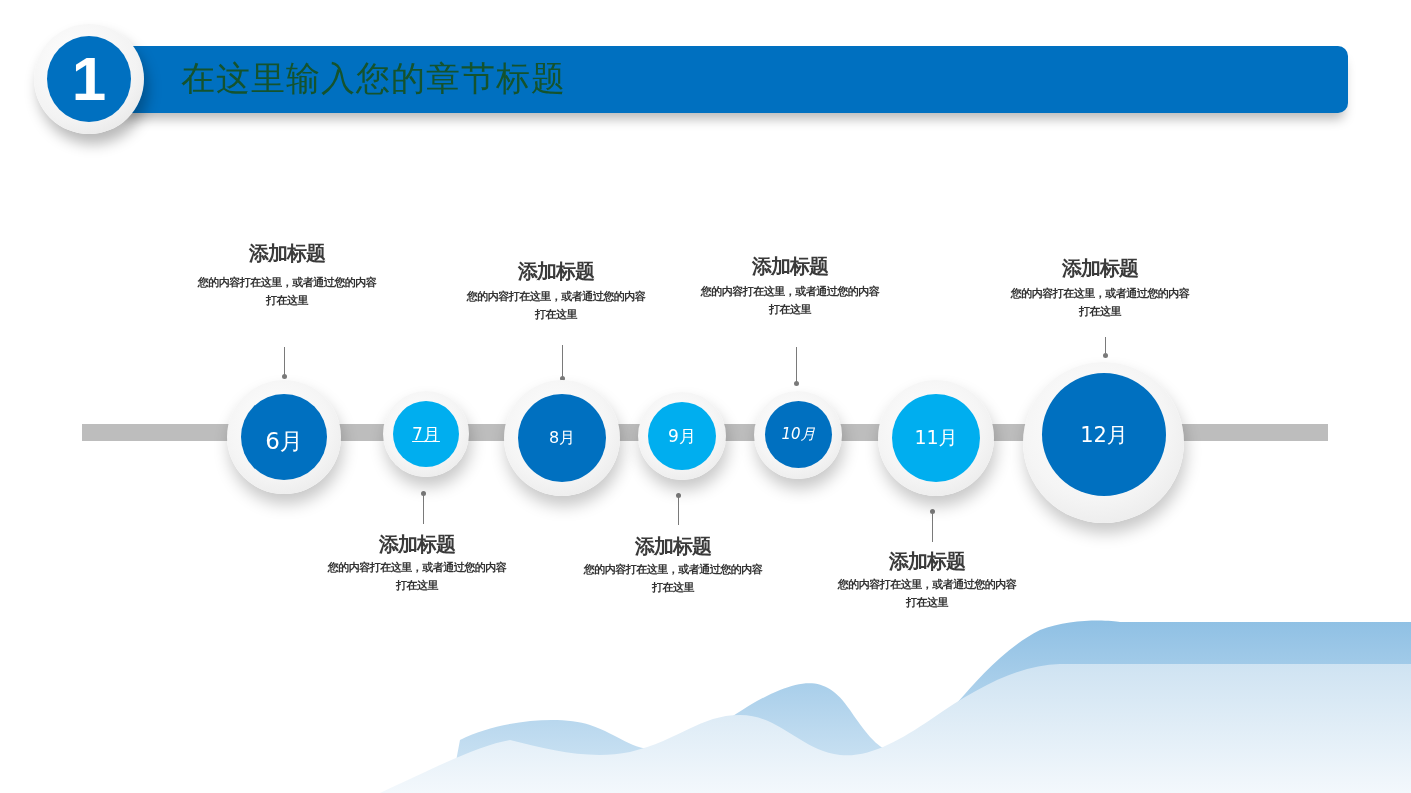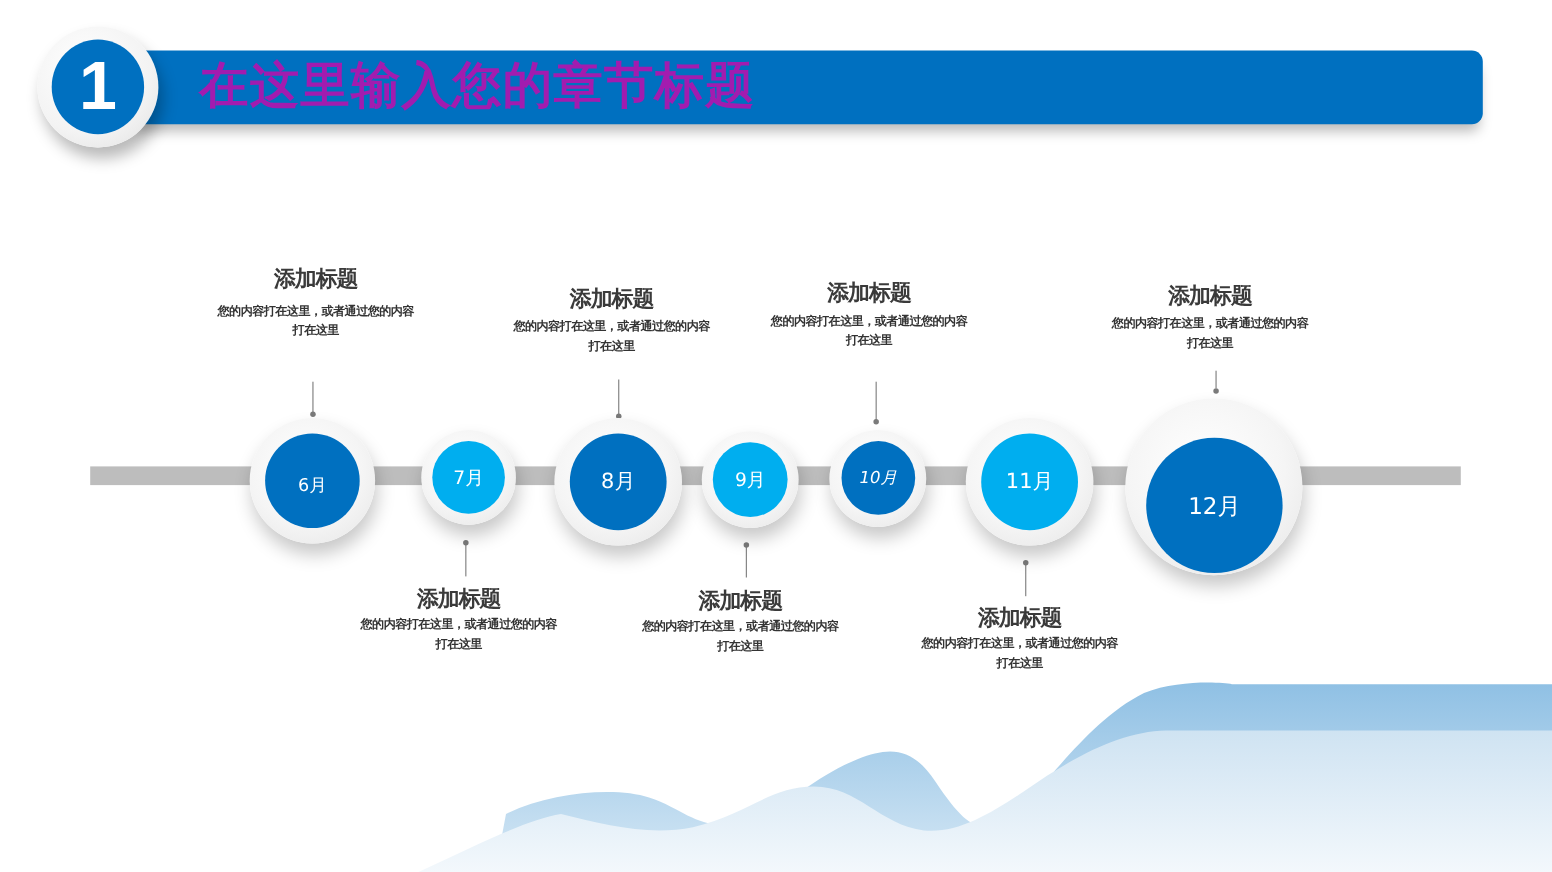--- a/index.html
+++ b/index.html
@@ -8,21 +8,21 @@
     background: #ffffff;
     font-family: "DejaVu Sans", "Liberation Sans", sans-serif;
   }
   .header-bar {
     position: absolute; left: 120px; top: 46px; width: 1228px; height: 67px;
     background: #0070C0; border-radius: 0 10px 10px 0;
     box-shadow: 0 10px 12px -4px rgba(0,0,0,0.28);
   }
   .header-title {
     position: absolute; left: 181px; top: 52px; height: 52px; line-height: 52px;
-    color: #a21caf; font-size: 45px; font-weight: bold; letter-spacing: 1px;
+    color: #14532d; font-size: 34px; font-weight: normal; letter-spacing: 1px;
     font-family: "DejaVu Sans", sans-serif;
   }
   .num-ring {
     position: absolute; left: 34px; top: 24px; width: 110px; height: 110px;
     border-radius: 50%; background: radial-gradient(circle at 40% 35%, #ffffff 0%, #f3f3f3 60%, #e0e0e0 100%);
     box-shadow: 4px 10px 14px rgba(0,0,0,0.28);
   }
   .num-inner {
     position: absolute; left: 13px; top: 12px; width: 84px; height: 86px;
     border-radius: 50%; background: #0070C0;
@@ -64,41 +64,41 @@
 <div class="header-title">在这里输入您的章节标题</div>
 <div class="num-ring">
   <div class="num-inner">1</div>
 </div>
 
 <div class="track"></div>
 
 <div class="connector" style="left:284px;top:347px;height:30px;"></div>
 <div class="dot" style="left:282px;top:374px;"></div>
 <div class="node-outer" style="left:227px;top:380px;width:114px;height:114px;">
-  <div class="node-inner" style="left:14px;top:14px;width:86px;height:86px;background:#0070C0;font-size:16px;padding-top:8px;box-sizing:border-box;">6月</div>
+  <div class="node-inner" style="left:14px;top:14px;width:86px;height:86px;background:#0070C0;font-size:23px;padding-top:8px;box-sizing:border-box;">6月</div>
 </div>
 <div class="label" style="left:172px;top:240px;">
   <div class="ttl">添加标题</div>
   <div class="desc">您的内容打在这里，或者通过您的内容打在这里</div>
 </div>
 
 <div class="dot" style="left:421px;top:491px;"></div>
 <div class="connector" style="left:423px;top:494px;height:30px;"></div>
 <div class="node-outer" style="left:383px;top:391px;width:86px;height:86px;">
-  <div class="node-inner" style="left:10px;top:10px;width:66px;height:66px;background:#00AEEF;font-size:17px;">7月</div>
+  <div class="node-inner" style="left:10px;top:10px;width:66px;height:66px;background:#00AEEF;font-size:17px;text-decoration:underline;">7月</div>
 </div>
 <div class="label" style="left:302px;top:531px;">
   <div class="ttl">添加标题</div>
   <div class="desc" style="margin-top:2px;">您的内容打在这里，或者通过您的内容打在这里</div>
 </div>
 
 <div class="connector" style="left:562px;top:345px;height:33px;"></div>
 <div class="dot" style="left:560px;top:376px;"></div>
 <div class="node-outer" style="left:504px;top:380px;width:116px;height:116px;">
-  <div class="node-inner" style="left:14px;top:14px;width:88px;height:88px;background:#0070C0;font-size:19px;">8月</div>
+  <div class="node-inner" style="left:14px;top:14px;width:88px;height:88px;background:#0070C0;font-size:16px;">8月</div>
 </div>
 <div class="label" style="left:441px;top:258px;">
   <div class="ttl">添加标题</div>
   <div class="desc" style="margin-top:4px;">您的内容打在这里，或者通过您的内容打在这里</div>
 </div>
 
 <div class="dot" style="left:676px;top:493px;"></div>
 <div class="connector" style="left:678px;top:496px;height:29px;"></div>
 <div class="node-outer" style="left:638px;top:392px;width:88px;height:88px;">
   <div class="node-inner" style="left:10px;top:10px;width:68px;height:68px;background:#00AEEF;font-size:17px;text-align:center;">9月</div>
@@ -124,21 +124,21 @@
   <div class="node-inner" style="left:14px;top:14px;width:88px;height:88px;background:#00AEEF;font-size:19px;">11月</div>
 </div>
 <div class="label" style="left:812px;top:548px;">
   <div class="ttl">添加标题</div>
   <div class="desc" style="margin-top:2px;">您的内容打在这里，或者通过您的内容打在这里</div>
 </div>
 
 <div class="connector" style="left:1105px;top:337px;height:16px;"></div>
 <div class="dot" style="left:1103px;top:353px;"></div>
 <div class="node-outer" style="left:1023px;top:362px;width:161px;height:161px;">
-  <div class="node-inner" style="left:19px;top:36px;width:124px;height:123px;background:#0070C0;font-size:21px;">12月</div>
+  <div class="node-inner" style="left:19px;top:11px;width:124px;height:123px;background:#0070C0;font-size:21px;">12月</div>
 </div>
 <div class="label" style="left:985px;top:255px;">
   <div class="ttl">添加标题</div>
   <div class="desc" style="margin-top:4px;">您的内容打在这里，或者通过您的内容打在这里</div>
 </div>
 
 <svg class="waves" viewBox="0 0 1411 193" preserveAspectRatio="none">
   <defs>
     <linearGradient id="gBack" x1="0" y1="0" x2="0" y2="1">
       <stop offset="0" stop-color="#8FC0E4"></stop>

